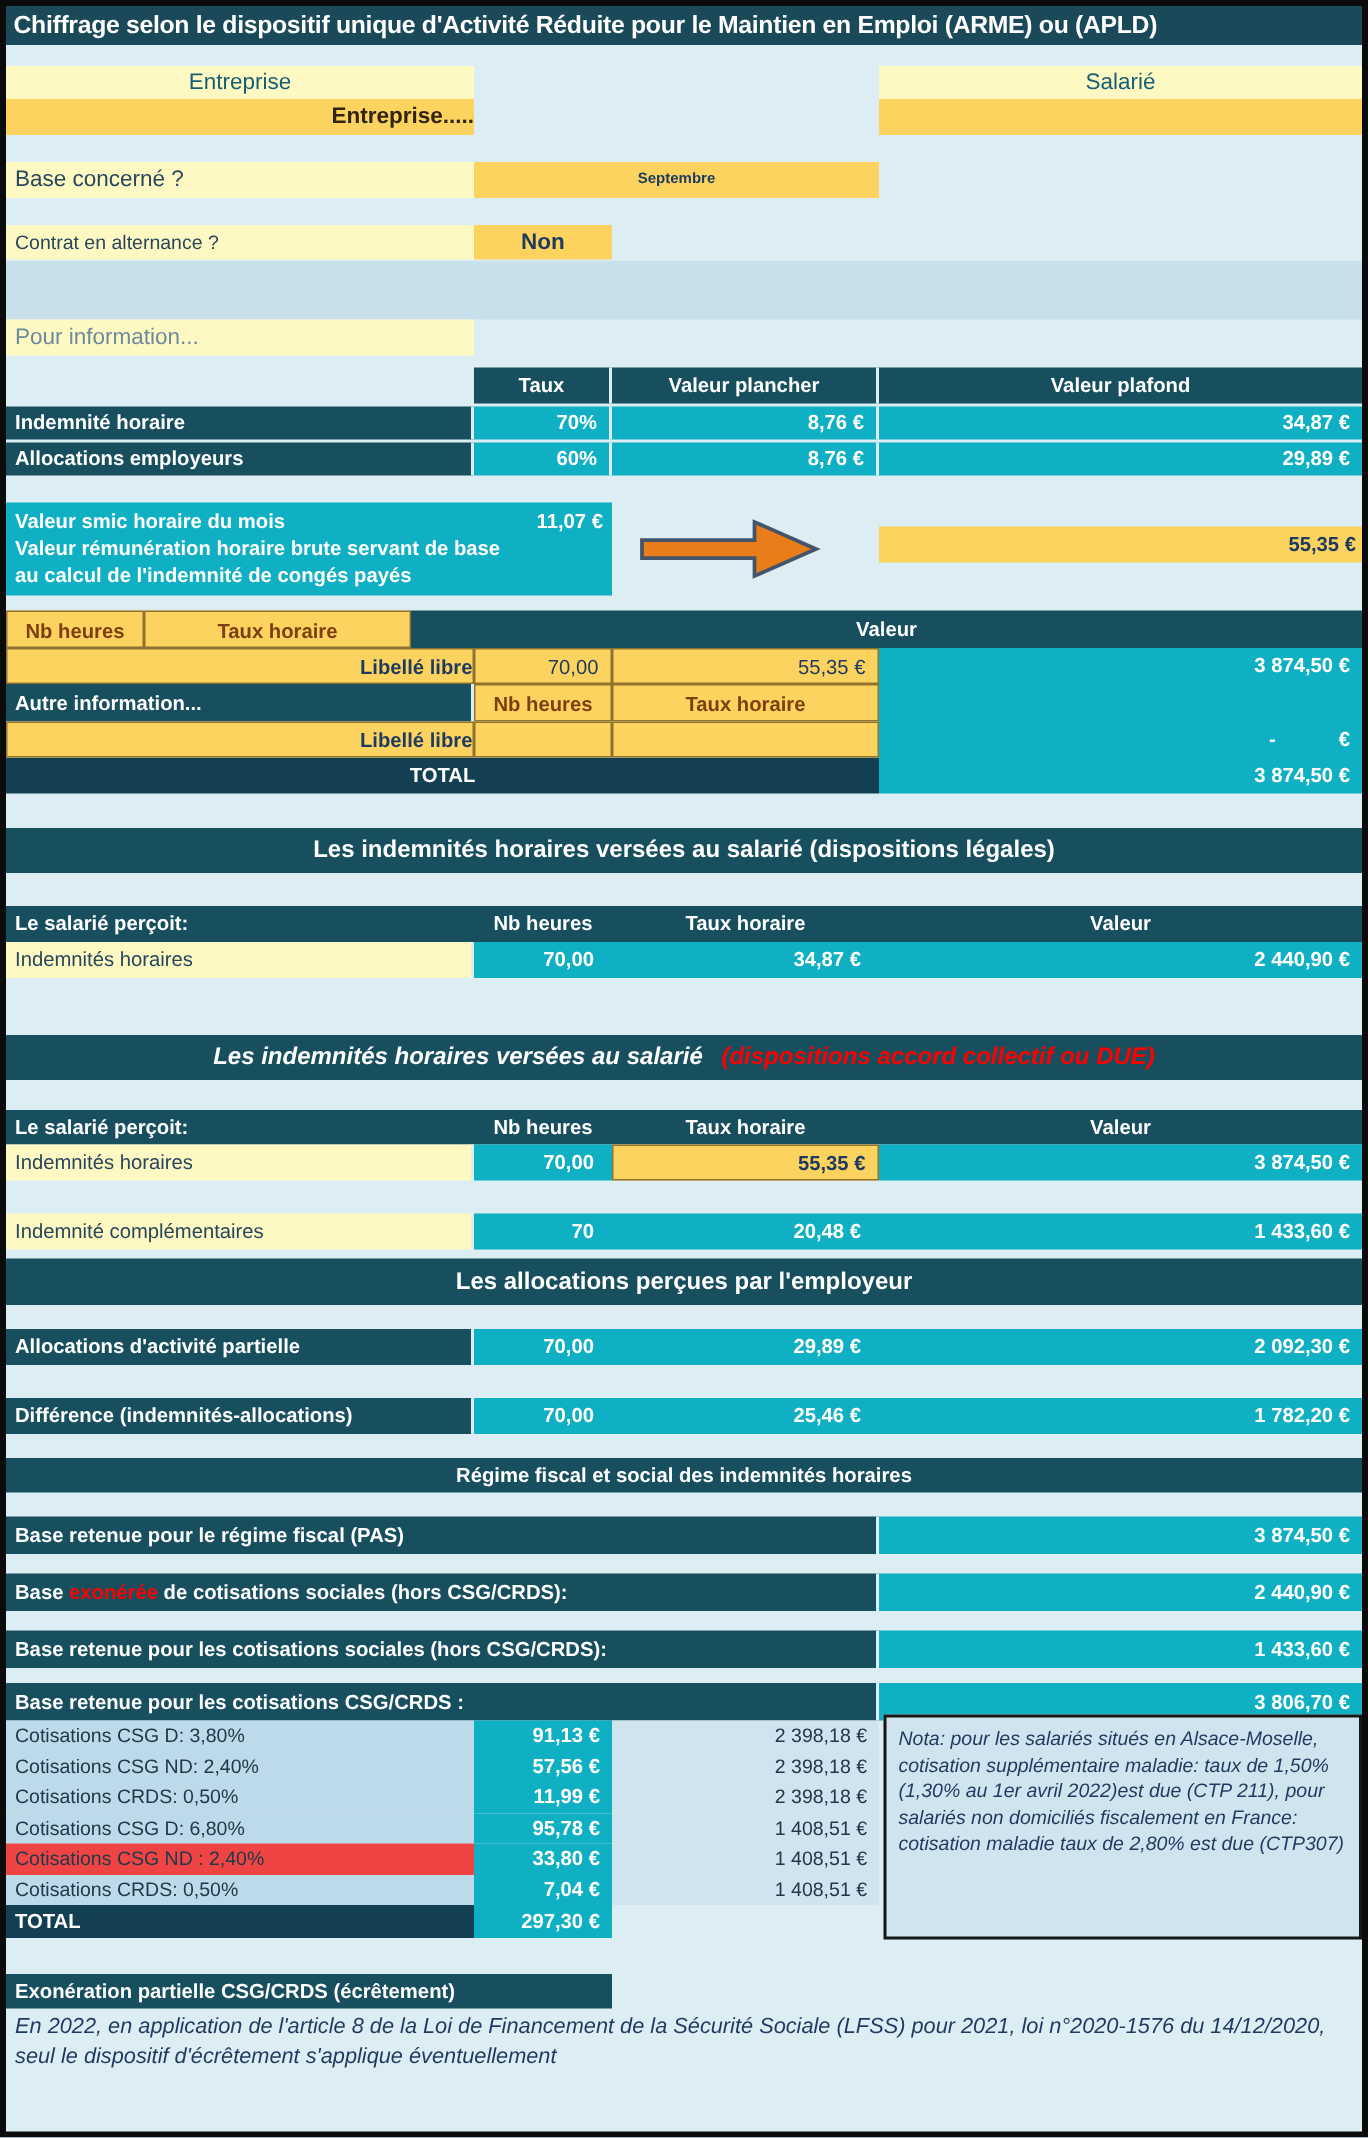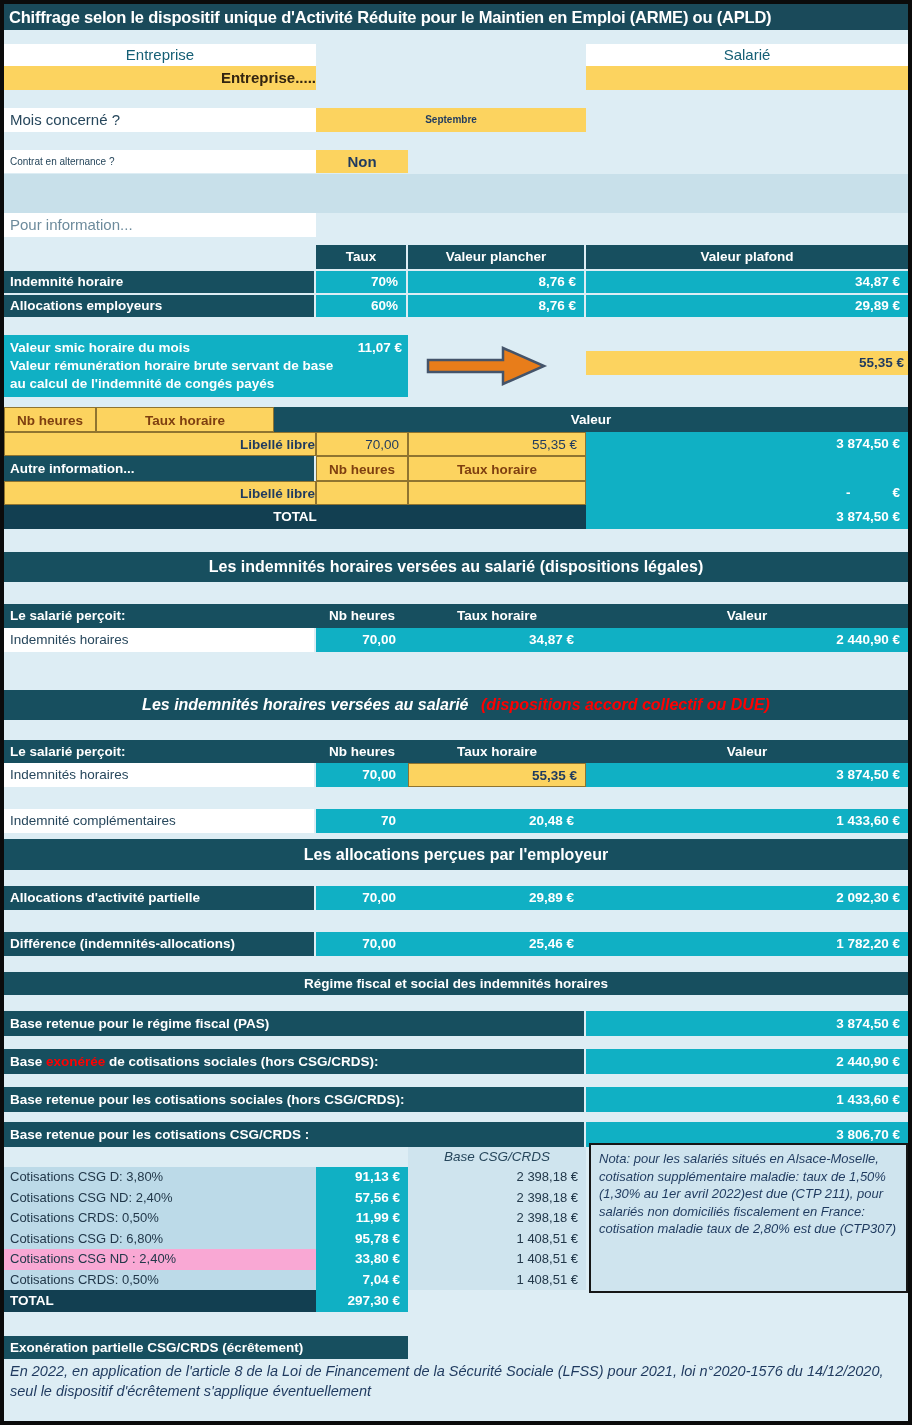--- a/index.html
+++ b/index.html
@@ -12,21 +12,21 @@
   .c1{width:312px;flex:none;box-sizing:border-box;}
   .c2{width:92px;flex:none;box-sizing:border-box;}
   .c3{width:178px;flex:none;box-sizing:border-box;}
   .c4{flex:1;box-sizing:border-box;}
   .c23{width:270px;flex:none;box-sizing:border-box;}
   .c12{width:404px;flex:none;box-sizing:border-box;}
   .c123{width:582px;flex:none;box-sizing:border-box;}
   .teal{background:#174f5f;color:#ffffff;font-weight:bold;}
   .tealdk{background:#123f51;color:#ffffff;font-weight:bold;}
   .cyan{background:#10b0c4;color:#ffffff;font-weight:bold;text-align:right;padding-right:8px;}
-  .lb{background:#ffffff;color:#27475c;}
+  .lb{background:#fef9c3;color:#27475c;}
   .yl{background:#fcd35f;color:#1f3a5f;}
   .ylbrd{border:1px solid #8f7430;}
   .yhdr{color:#7e3f10;font-weight:bold;text-align:center;}
   .bold{font-weight:bold;text-align:right;}
   .ctr{text-align:center;}
   .rgt{text-align:right;padding-right:8px;}
   .padl{padding-left:6px;}
   .gapr{border-right:2px solid #ddedf4;}
   .band{background:#174f5f;color:#ffffff;font-weight:bold;text-align:center;font-size:16px;}
   .muted{color:#6d8b9c;font-size:15px;}
@@ -55,26 +55,26 @@
     <div class="c23"></div>
     <div class="c4 lb ctr" style="color:#155f75;font-size:15px;">Salarié</div>
   </div>
   <div class="row" style="height:24px;line-height:24px;">
     <div class="c1 yl bold padl" style="color:#332410;font-size:15px;">Entreprise.....</div>
     <div class="c23"></div>
     <div class="c4 yl"></div>
   </div>
 
   <div class="row" style="height:24px;line-height:24px;margin-top:18px;">
-    <div class="c1 lb padl" style="font-size:15px;">Mois concerné ?</div>
+    <div class="c1 lb padl" style="font-size:15px;">Base concerné ?</div>
     <div class="c23 yl bold ctr" style="font-size:10px;">Septembre</div>
   </div>
 
   <div class="row" style="height:23px;line-height:23px;margin-top:18px;">
-    <div class="c1 lb padl" style="font-size:10px;">Contrat en alternance ?</div>
+    <div class="c1 lb padl" style="font-size:13px;">Contrat en alternance ?</div>
     <div class="c2 yl bold ctr" style="font-size:15px;">Non</div>
   </div>
 
   <div class="darkband"></div>
 
   <div class="row" style="height:24px;line-height:24px;">
     <div class="c1 lb padl muted">Pour information...</div>
   </div>
 
   <div class="row" style="height:24px;line-height:24px;margin-top:8px;">
@@ -216,24 +216,20 @@
   <div class="row" style="height:25px;line-height:25px;margin-top:13px;">
     <div class="c123 teal padl gapr">Base retenue pour les cotisations sociales (hors CSG/CRDS):</div>
     <div class="c4 cyan">1 433,60 €</div>
   </div>
   <div class="row" style="height:25px;line-height:25px;margin-top:10px;">
     <div class="c123 teal padl gapr">Base retenue pour les cotisations CSG/CRDS :</div>
     <div class="c4 cyan">3 806,70 €</div>
   </div>
 
   <div style="position:relative;">
-    <div class="row" style="height:20px;line-height:20px;">
-      <div class="c12"></div>
-      <div class="c3 it ctr" style="background:#cfe4ee;font-size:13.5px;">Base CSG/CRDS</div>
-    </div>
 
     <div class="row" style="height:20.5px;line-height:20.5px;">
       <div class="c1 padl" style="background:#bcdae8;color:#22384a;font-size:13px;">Cotisations CSG D: 3,80%</div>
       <div class="c2 cyan">91,13 €</div>
       <div class="c3 rgt" style="background:#cfe4ee;color:#22384a;font-size:13px;">2 398,18 €</div>
     </div>
     <div class="row" style="height:20.5px;line-height:20.5px;">
       <div class="c1 padl" style="background:#bcdae8;color:#22384a;font-size:13px;">Cotisations CSG ND: 2,40%</div>
       <div class="c2 cyan">57,56 €</div>
       <div class="c3 rgt" style="background:#cfe4ee;color:#22384a;font-size:13px;">2 398,18 €</div>
@@ -242,21 +238,21 @@
       <div class="c1 padl" style="background:#bcdae8;color:#22384a;font-size:13px;">Cotisations CRDS: 0,50%</div>
       <div class="c2 cyan">11,99 €</div>
       <div class="c3 rgt" style="background:#cfe4ee;color:#22384a;font-size:13px;">2 398,18 €</div>
     </div>
     <div class="row" style="height:20.5px;line-height:20.5px;">
       <div class="c1 padl" style="background:#bcdae8;color:#22384a;font-size:13px;">Cotisations CSG D: 6,80%</div>
       <div class="c2 cyan">95,78 €</div>
       <div class="c3 rgt" style="background:#cfe4ee;color:#22384a;font-size:13px;">1 408,51 €</div>
     </div>
     <div class="row" style="height:20.5px;line-height:20.5px;">
-      <div class="c1 padl" style="background:#f9a8d4;color:#22384a;font-size:13px;">Cotisations CSG ND : 2,40%</div>
+      <div class="c1 padl" style="background:#ef4444;color:#22384a;font-size:13px;">Cotisations CSG ND : 2,40%</div>
       <div class="c2 cyan">33,80 €</div>
       <div class="c3 rgt" style="background:#cfe4ee;color:#22384a;font-size:13px;">1 408,51 €</div>
     </div>
     <div class="row" style="height:20.5px;line-height:20.5px;">
       <div class="c1 padl" style="background:#bcdae8;color:#22384a;font-size:13px;">Cotisations CRDS: 0,50%</div>
       <div class="c2 cyan">7,04 €</div>
       <div class="c3 rgt" style="background:#cfe4ee;color:#22384a;font-size:13px;">1 408,51 €</div>
     </div>
     <div class="row" style="height:22px;line-height:22px;">
       <div class="c1 tealdk padl">TOTAL</div>

